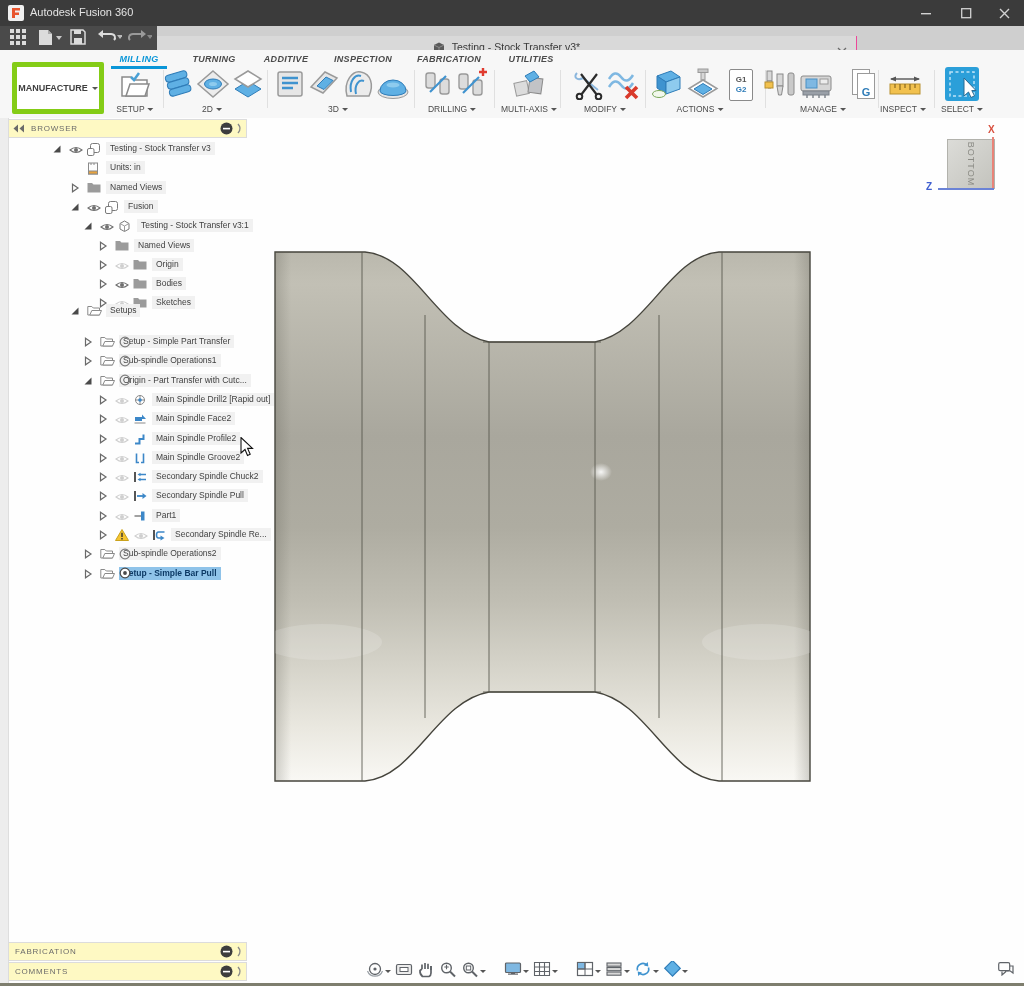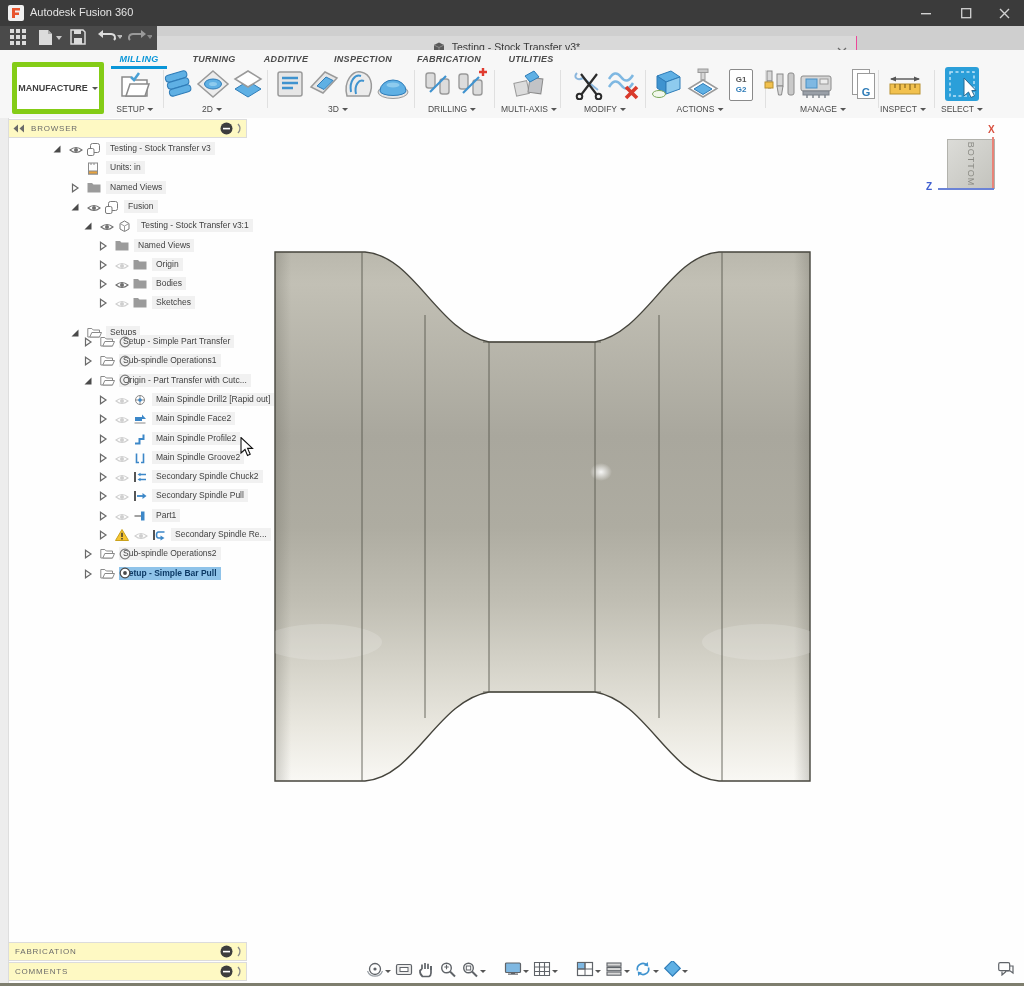--- a/index.html
+++ b/index.html
@@ -660,21 +660,21 @@
       </span>
       <span class="ticn" style="left:89px;top:2px">
         <svg width="14" height="11" viewBox="0 0 14 11">
           <path d="M0.5,1 H5 L6.5,2.5 H13.5 V10.5 H0.5 Z" fill="#9b9b9b"></path>
         </svg>
       </span>
       <span class="lblwrap" style="left:108px">
         <span class="pill">Bodies</span>
       </span>
     </div>
-    <div class="trow" style="top: 187px;">
+    <div class="trow" style="top: 165px;">
       <span class="ticn" style="left:26px;top:3px">
         <svg width="10" height="10" viewBox="0 0 10 10">
           <polygon points="1.5,8.5 8.5,8.5 8.5,1.5" fill="#4a4a4a"></polygon>
         </svg>
       </span>
       <span class="ticn" style="left:43px;top:2px">
         <svg width="15" height="11" viewBox="0 0 15 11">
           <path d="M0.8,1.5 H4.8 L6.3,3 H12.5 V10 H0.8 Z" fill="#fff" stroke="#8a8a8a"></path>
           <path d="M2.8,10 L4.8,5.5 H14.5 L12.5,10 Z" fill="#fff" stroke="#8a8a8a"></path>
         </svg>

